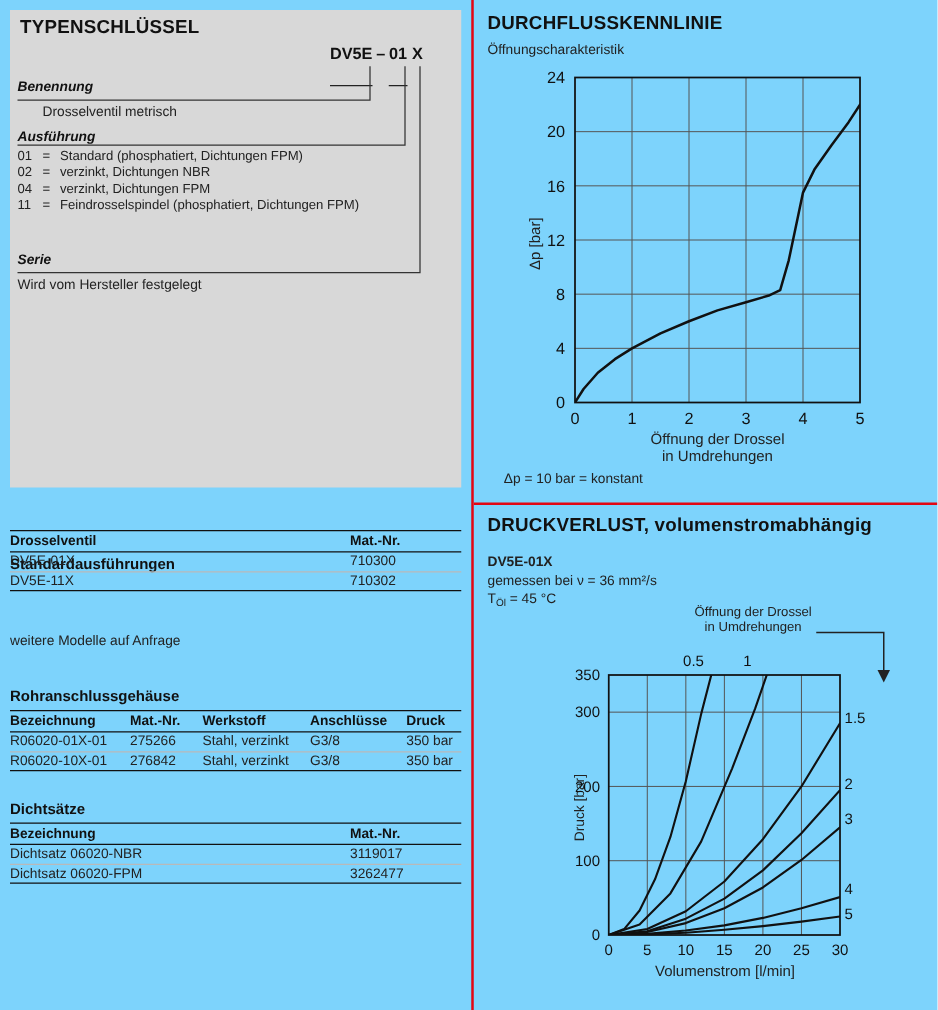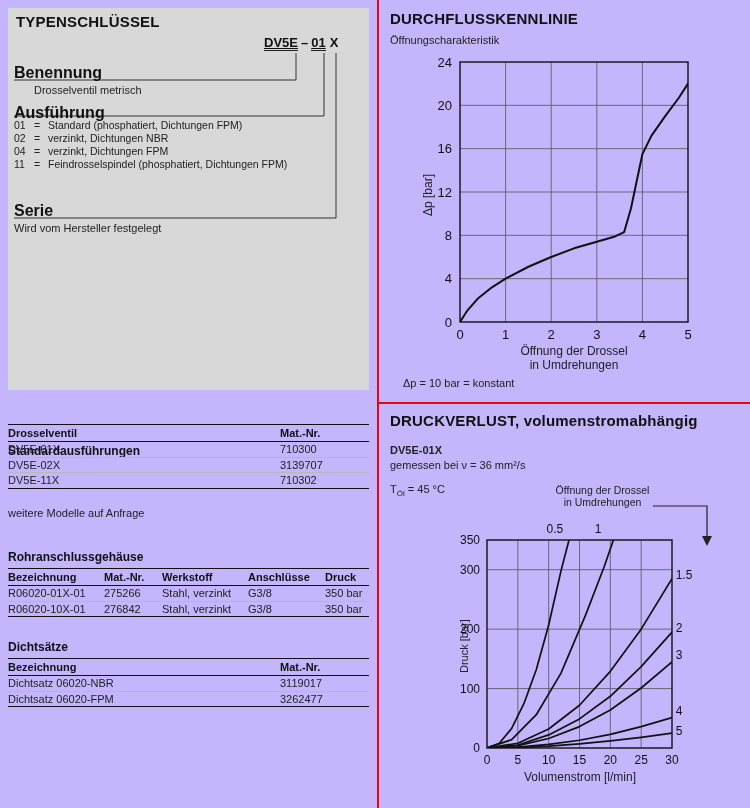--- a/index.html
+++ b/index.html
@@ -1,32 +1,32 @@
 <!DOCTYPE html>
 <html><head>
 <meta charset="utf-8">
 <style>
   * { margin:0; padding:0; box-sizing:border-box; }
   html,body { background:#ffffff; }
   body { font-family:"Liberation Sans", sans-serif; color:#1a1a1a; }
-  .page { position:relative; width:750px; height:808px; background:#c4b5fd; overflow:hidden; }
+  .page { position:relative; width:750px; height:808px; background:#7dd3fc; overflow:hidden; }
   .section-title { position:absolute; font-size:15px; font-weight:bold; letter-spacing:0.2px; color:#111; }
   .subtitle { position:absolute; font-size:11px; color:#222; }
   .note { position:absolute; font-size:11px; color:#222; }
 
   
   .graybox { position:absolute; left:8px; top:8px; width:361px; height:382px; background:#d8d8d8; }
   .graybox .section-title { left:8px; top:5px; }
   .code { position:absolute; left:256px; top:27px; font-size:13px; font-weight:bold; white-space:nowrap; color:#111; }
   .code .part { display:inline-block; }
-  .code .u { border-bottom:1.5px solid #222; padding-bottom:0;text-decoration:underline; }
+  .code .u { border-bottom:1.5px solid #222; padding-bottom:18px; }
   .code .sep { margin:0 3px; }
   .code .sp { margin-left:4px; }
   .connectors { position:absolute; left:0; top:0; }
-  .tk-label { position:absolute; left:6px; font-size:16px; font-weight:bold; color:#111; }
+  .tk-label { position:absolute; left:6px; font-size:11px; font-weight:bold; color:#111;font-style:italic; }
   .tk-value { position:absolute; left:6px; font-size:11px; color:#222; }
   .tk-options { position:absolute; left:6px; top:110px; width:350px; }
   .opt { display:grid; grid-template-columns:20px 14px auto; height:13px; font-size:10.5px; color:#222; align-items:center; }
 
   
   .tbl-title { position:absolute; left:8px; font-size:12px; font-weight:bold; color:#111; }
   .tbl { position:absolute; left:8px; width:361px; font-size:11px; color:#222; border-top:1.2px solid #111; }
   .tbl .hd { display:grid; font-weight:bold; color:#111; height:17px; align-items:center; border-bottom:1px solid #111; }
   .tbl .row { display:grid; height:15.5px; align-items:center; border-bottom:1px solid #b9b9b9; }
   .tbl .row:last-child { border-bottom:1.2px solid #111; }
@@ -100,24 +100,20 @@
 
   <div class="tbl-title" style="top:406px;margin-top:38px;">Standardausführungen</div>
   <div class="tbl t2" style="top:424px;">
     <div class="hd">
       <span>Drosselventil</span>
       <span>Mat.-Nr.</span>
     </div>
     <div class="row">
       <span>DV5E-01X</span>
       <span>710300</span>
-    </div>
-    <div class="row">
-      <span>DV5E-02X</span>
-      <span>3139707</span>
     </div>
     <div class="row">
       <span>DV5E-11X</span>
       <span>710302</span>
     </div>
   </div>
   <div class="tbl-note" style="top:507px;">weitere Modelle auf Anfrage</div>
 
   <div class="tbl-title" style="top:550px;">Rohranschlussgehäuse</div>
   <div class="tbl t5" style="top:568px;">
@@ -204,21 +200,21 @@
       <div>Öffnung der Drossel</div>
       <div>in Umdrehungen</div>
     </div>
     <div class="note" style="left:390px; top:377px;margin-left:13px;">Δp = 10 bar = konstant</div>
   </section>
 
   <section>
     <h2 class="section-title" style="left:390px; top:412px;">DRUCKVERLUST, volumenstromabhängig</h2>
     <div class="cond bold" style="left:390px; top:444px;">DV5E-01X</div>
     <div class="cond" style="left:390px; top:459px;">gemessen bei ν = 36 mm²/s</div>
-    <div class="cond" style="left:390px; top:483px;"><span>T</span><sub>Öl</sub><span> = 45 °C</span></div>
+    <div class="cond" style="left:390px; top:473px;"><span>T</span><sub>Öl</sub><span> = 45 °C</span></div>
 
     <div class="legend-note" style="left:545px; top:484px; width:115px;">
       <div>Öffnung der Drossel</div>
       <div>in Umdrehungen</div>
     </div>
     <svg class="chart" style="left:645px; top:498px;" width="75" height="52">
       <path d="M8 8 H62 V38" fill="none" stroke="#222" stroke-width="1.2"></path>
       <polygon points="57,38 67,38 62,48" fill="#222"></polygon>
     </svg>
 

